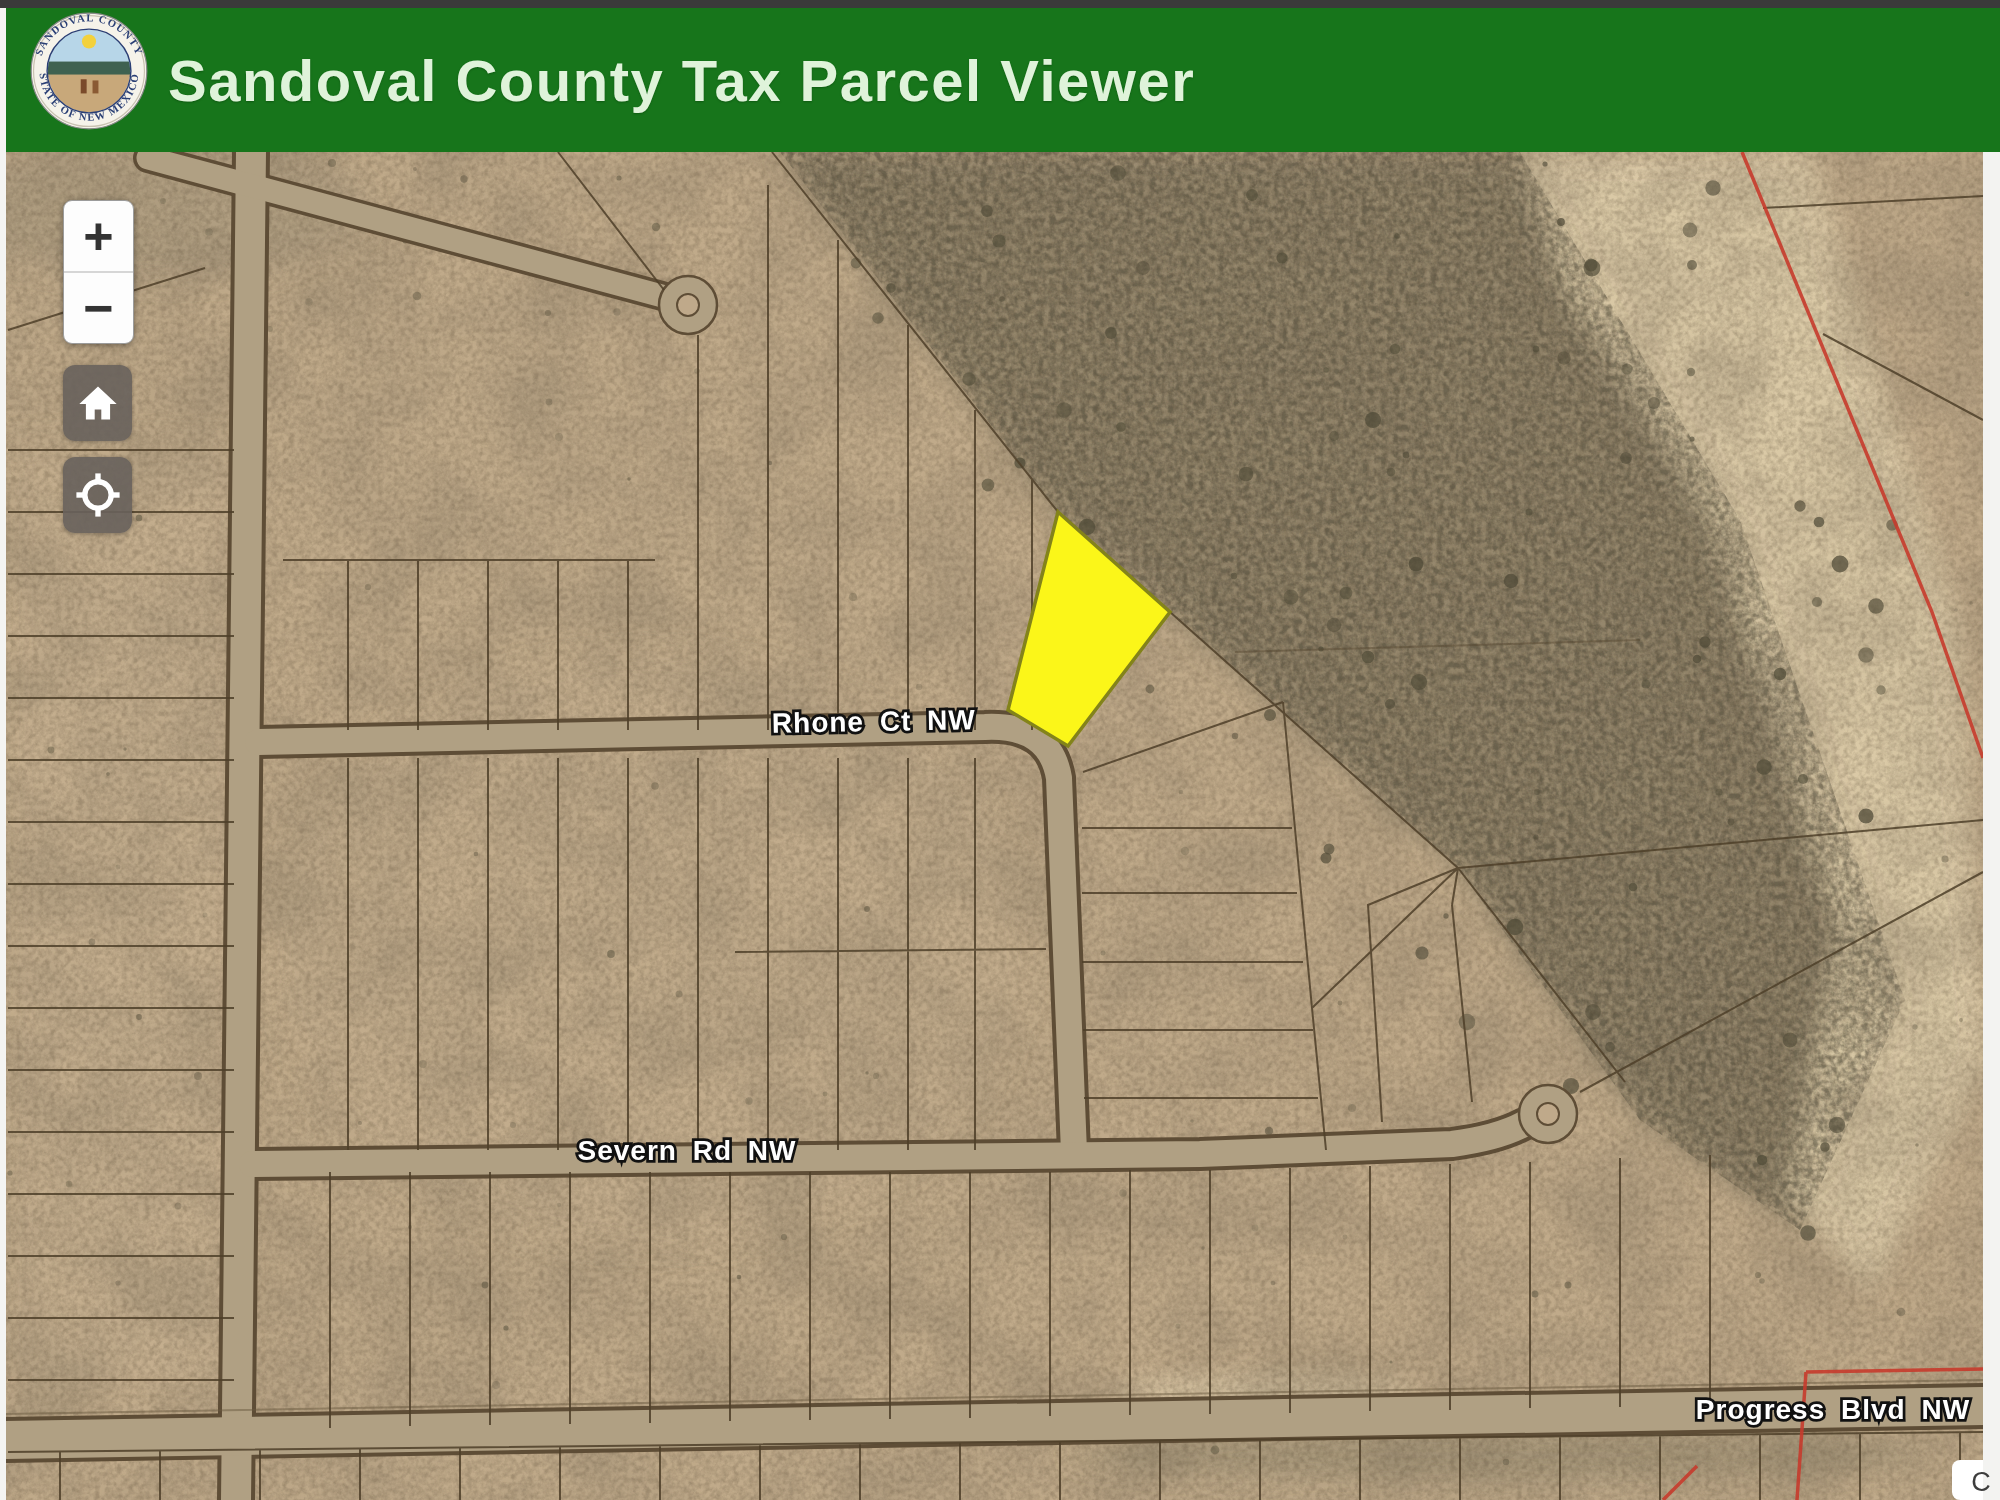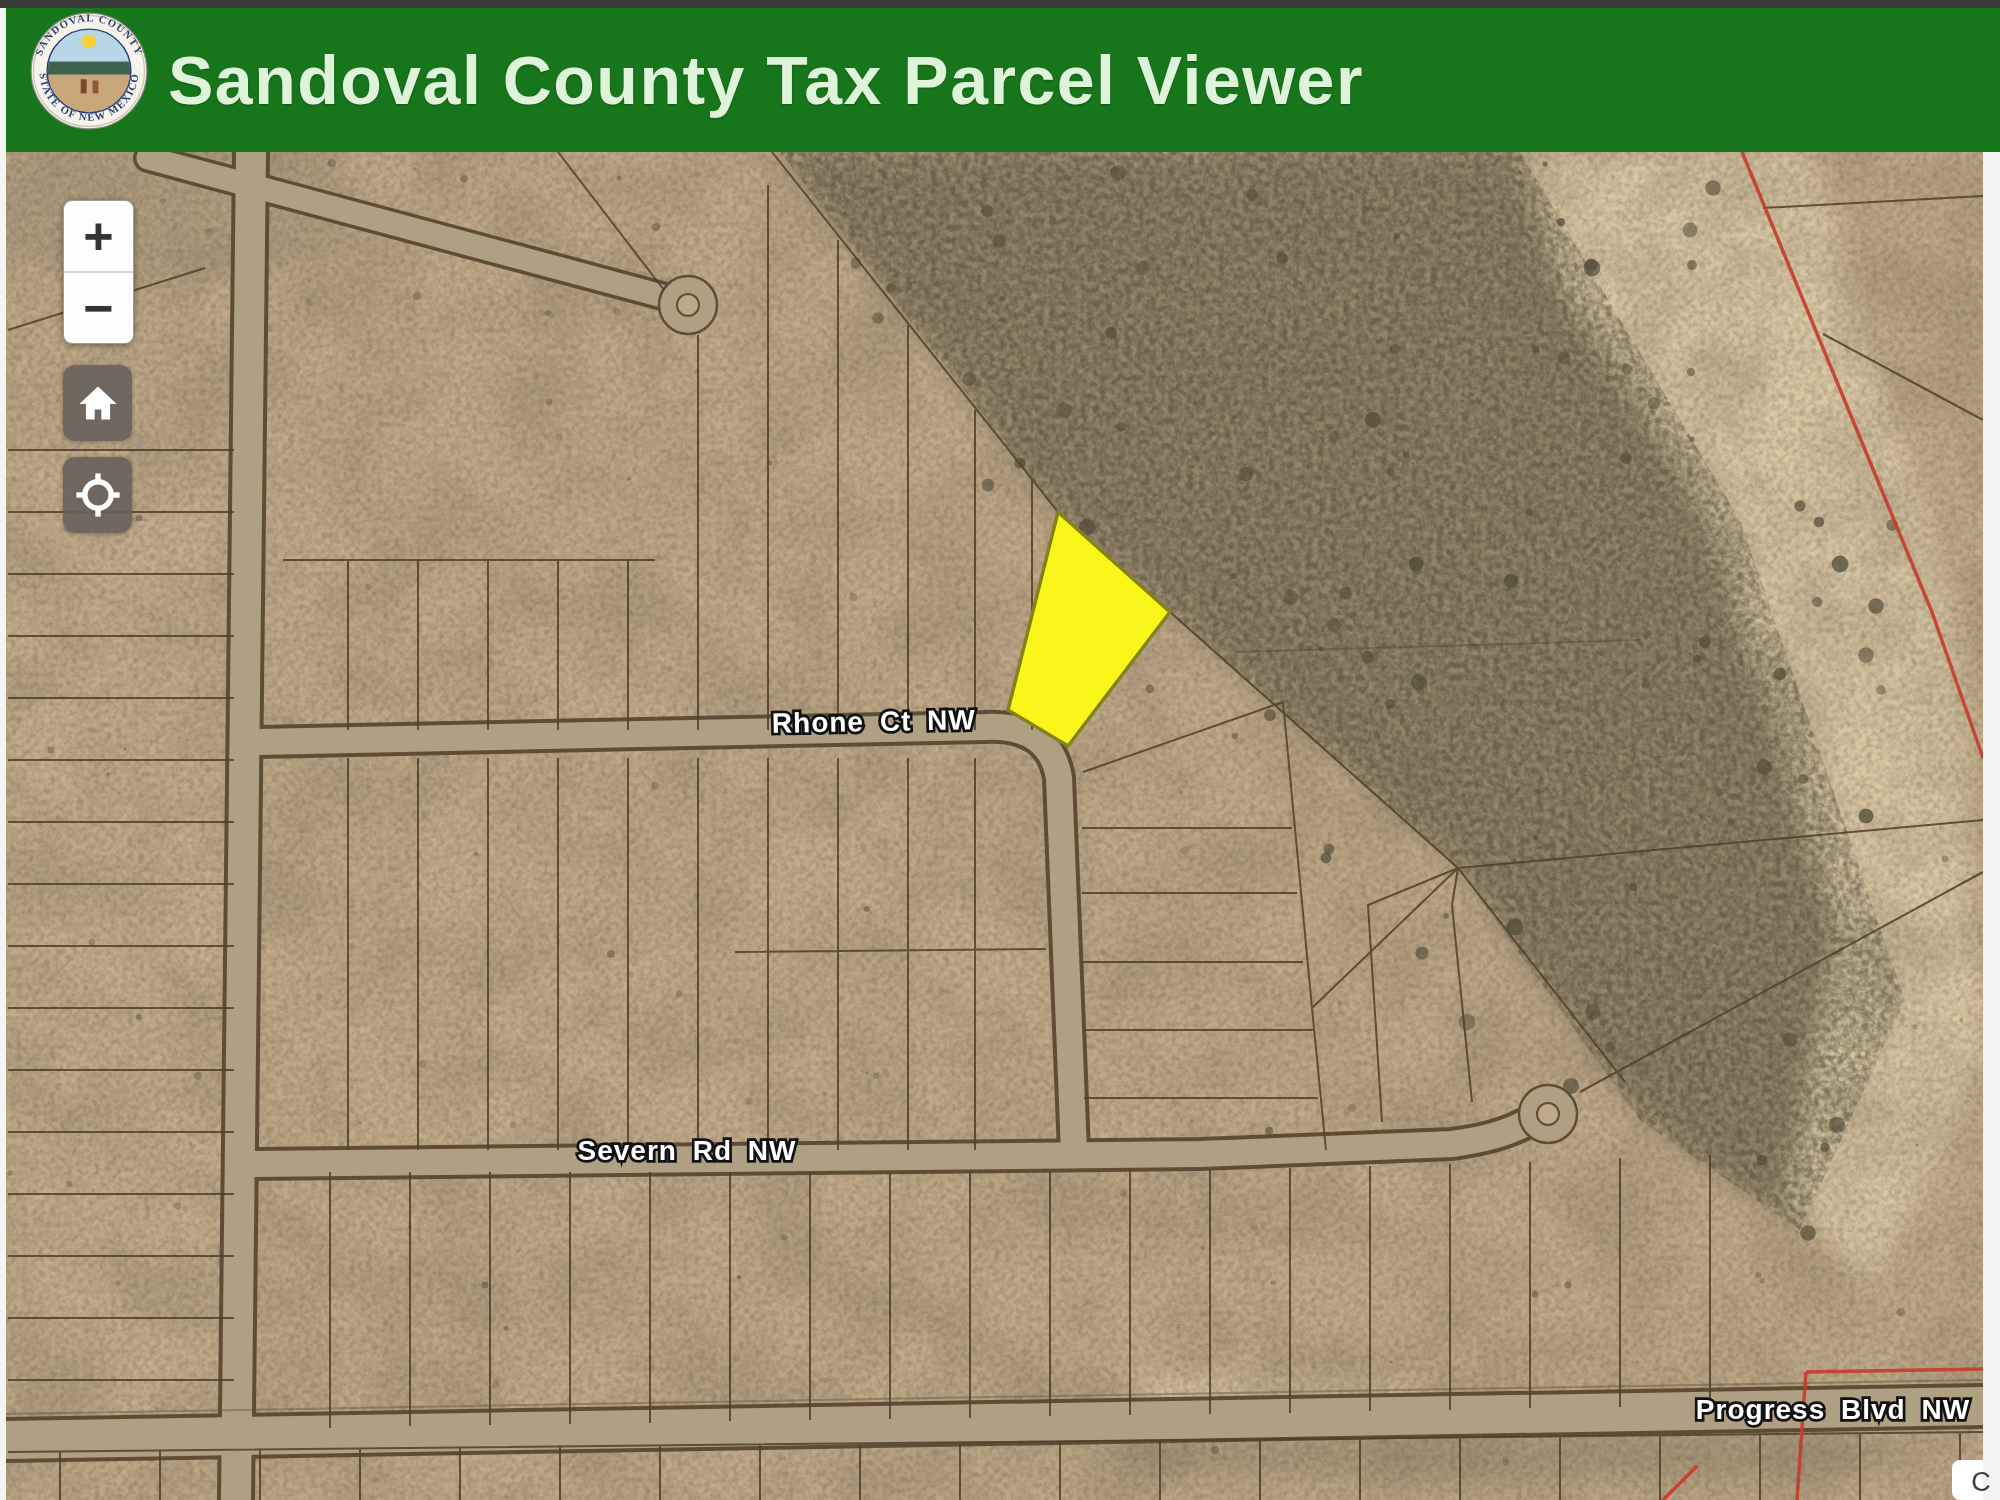--- a/index.html
+++ b/index.html
@@ -3,21 +3,21 @@
 <meta charset="utf-8">
 <style>
   html,body{margin:0;padding:0;background:#222;}
   .page{position:relative;width:2000px;height:1500px;overflow:hidden;
         font-family:"Liberation Sans",sans-serif;background:#c0aa8a;}
   .top-edge{position:absolute;left:0;top:0;width:2000px;height:8px;background:#3a3a3a;z-index:40;}
   .left-edge{position:absolute;left:0;top:8px;width:6px;bottom:0;background:#f4f4f2;z-index:40;}
   .header{position:absolute;left:0;top:8px;width:2000px;height:144px;background:#17751b;z-index:20;}
   .seal{position:absolute;left:30px;top:4px;width:118px;height:118px;}
   .app-title{position:absolute;left:168px;top:0;height:144px;display:flex;align-items:center;
-             font-size:68px;font-weight:700;letter-spacing:1.5px;color:#dff3da;
+             font-size:58px;font-weight:700;letter-spacing:1.5px;color:#dff3da;
              text-shadow:0 1px 2px rgba(0,40,0,.35);white-space:nowrap;}
   .map-svg{position:absolute;left:0;top:0;width:2000px;height:1500px;z-index:1;}
   
   .zoom-panel{position:absolute;left:63px;top:200px;width:69px;height:142px;background:#fdfdfd;
               border:1px solid #9b9b9b;border-radius:9px;z-index:30;
               box-shadow:0 1px 6px rgba(0,0,0,.4);display:flex;flex-direction:column;}
   .zoom-btn{flex:1;display:flex;align-items:center;justify-content:center;cursor:pointer;
             font-size:52px;font-weight:700;color:#333;user-select:none;}
   .zoom-btn.zin{border-bottom:2px solid #d6d6d6;}
   .sq-btn{position:absolute;left:63px;width:69px;height:76px;background:rgba(104,98,92,.9);

